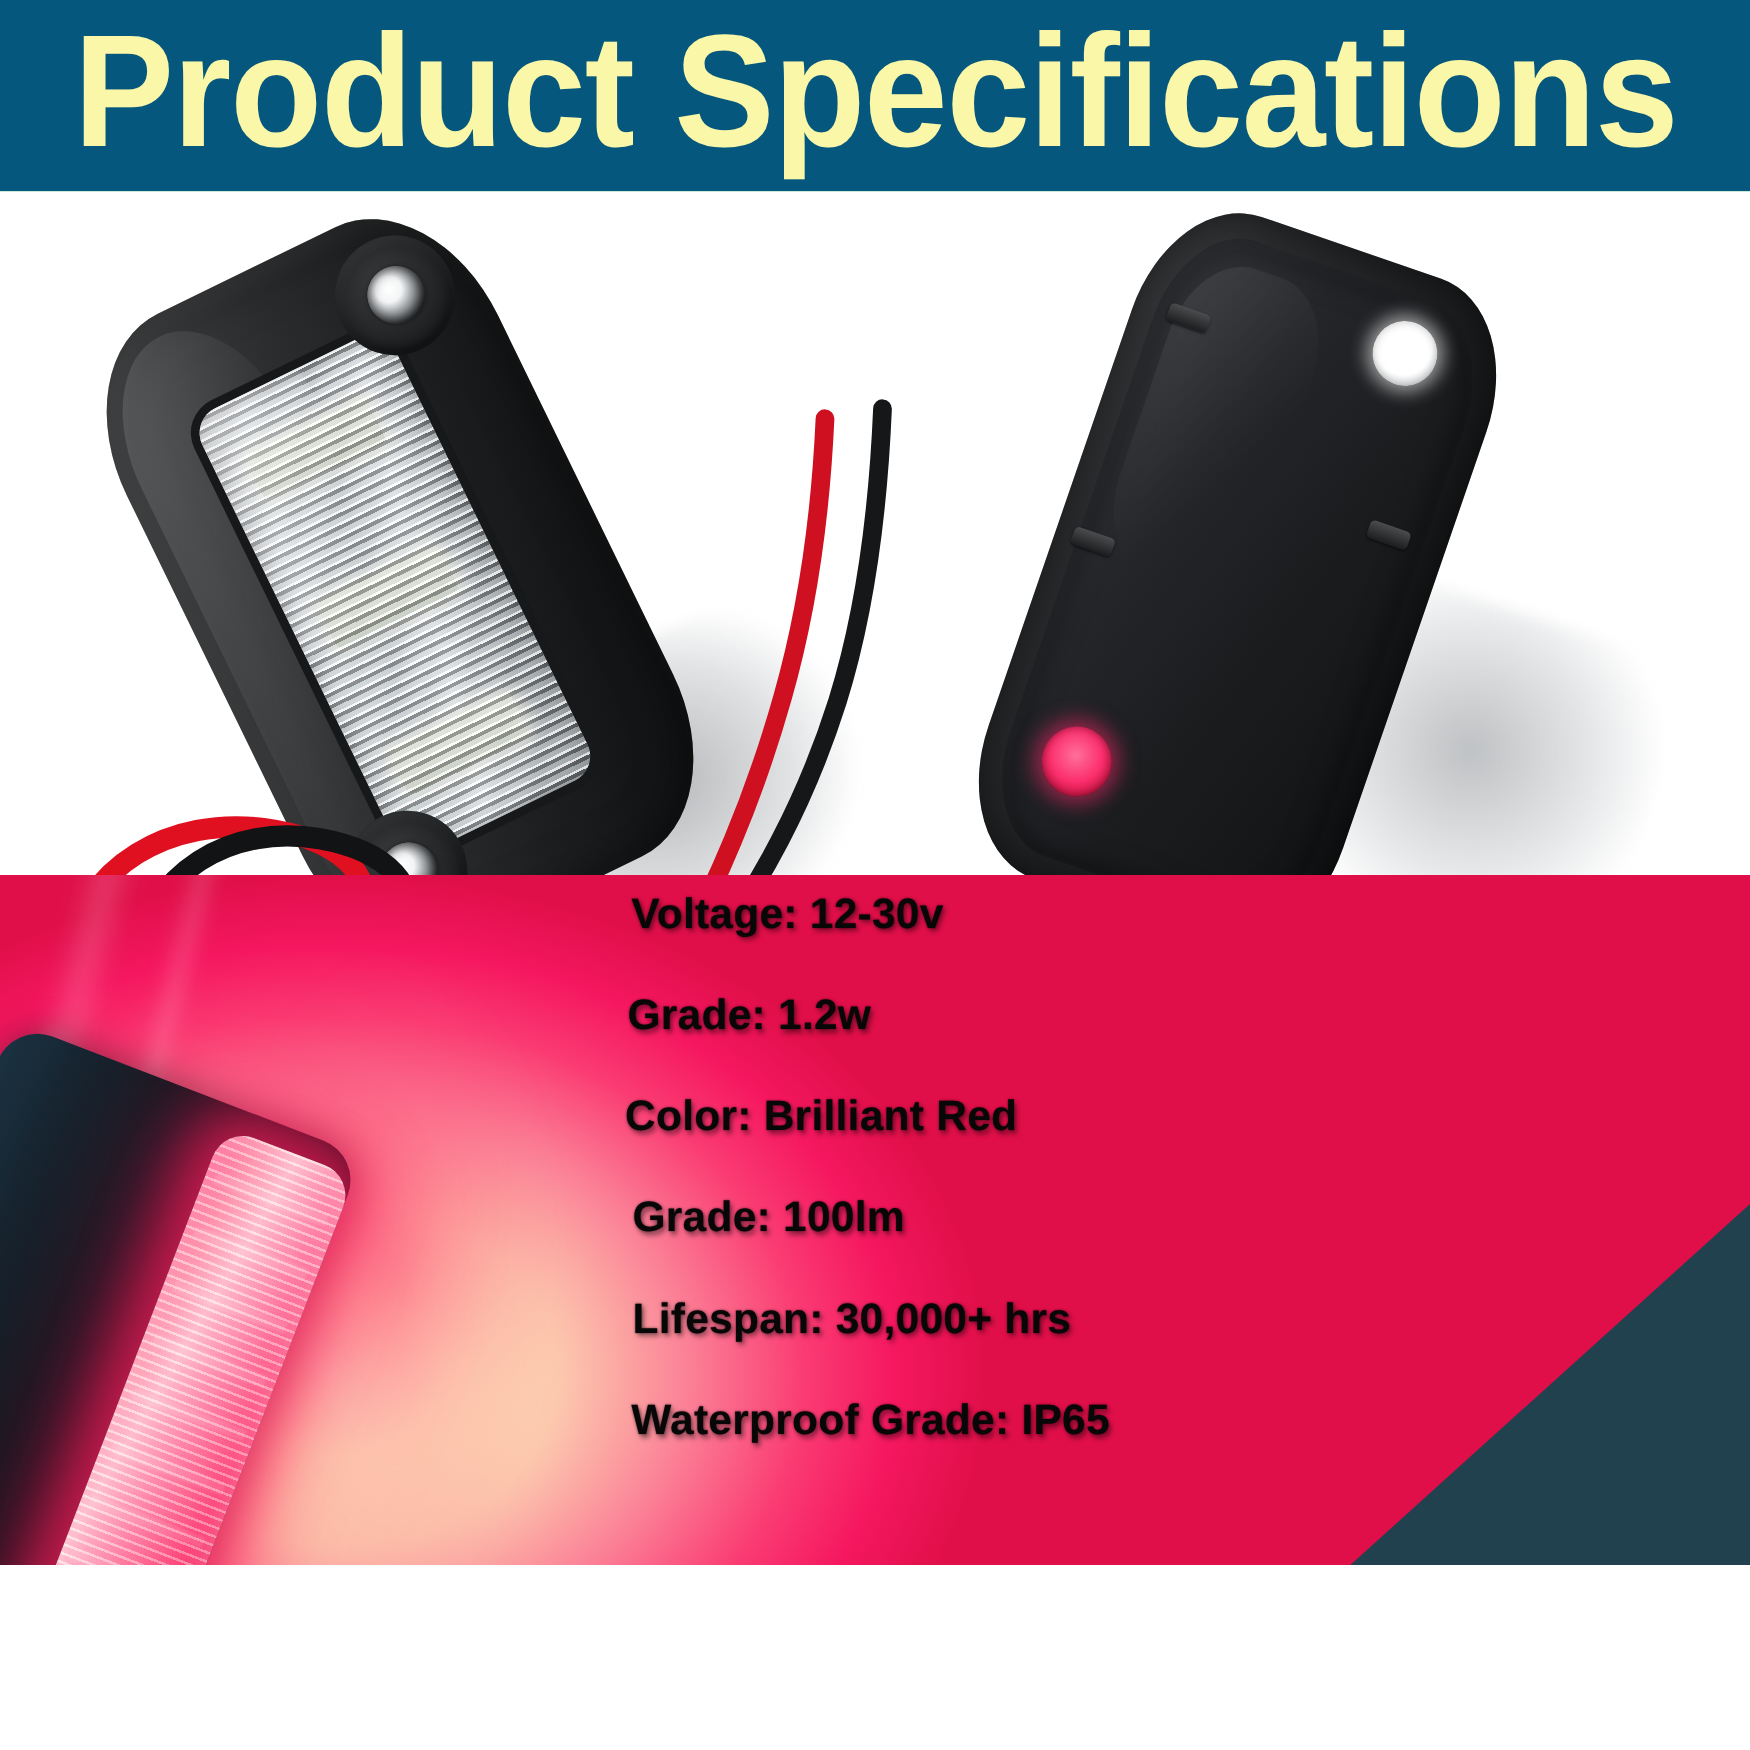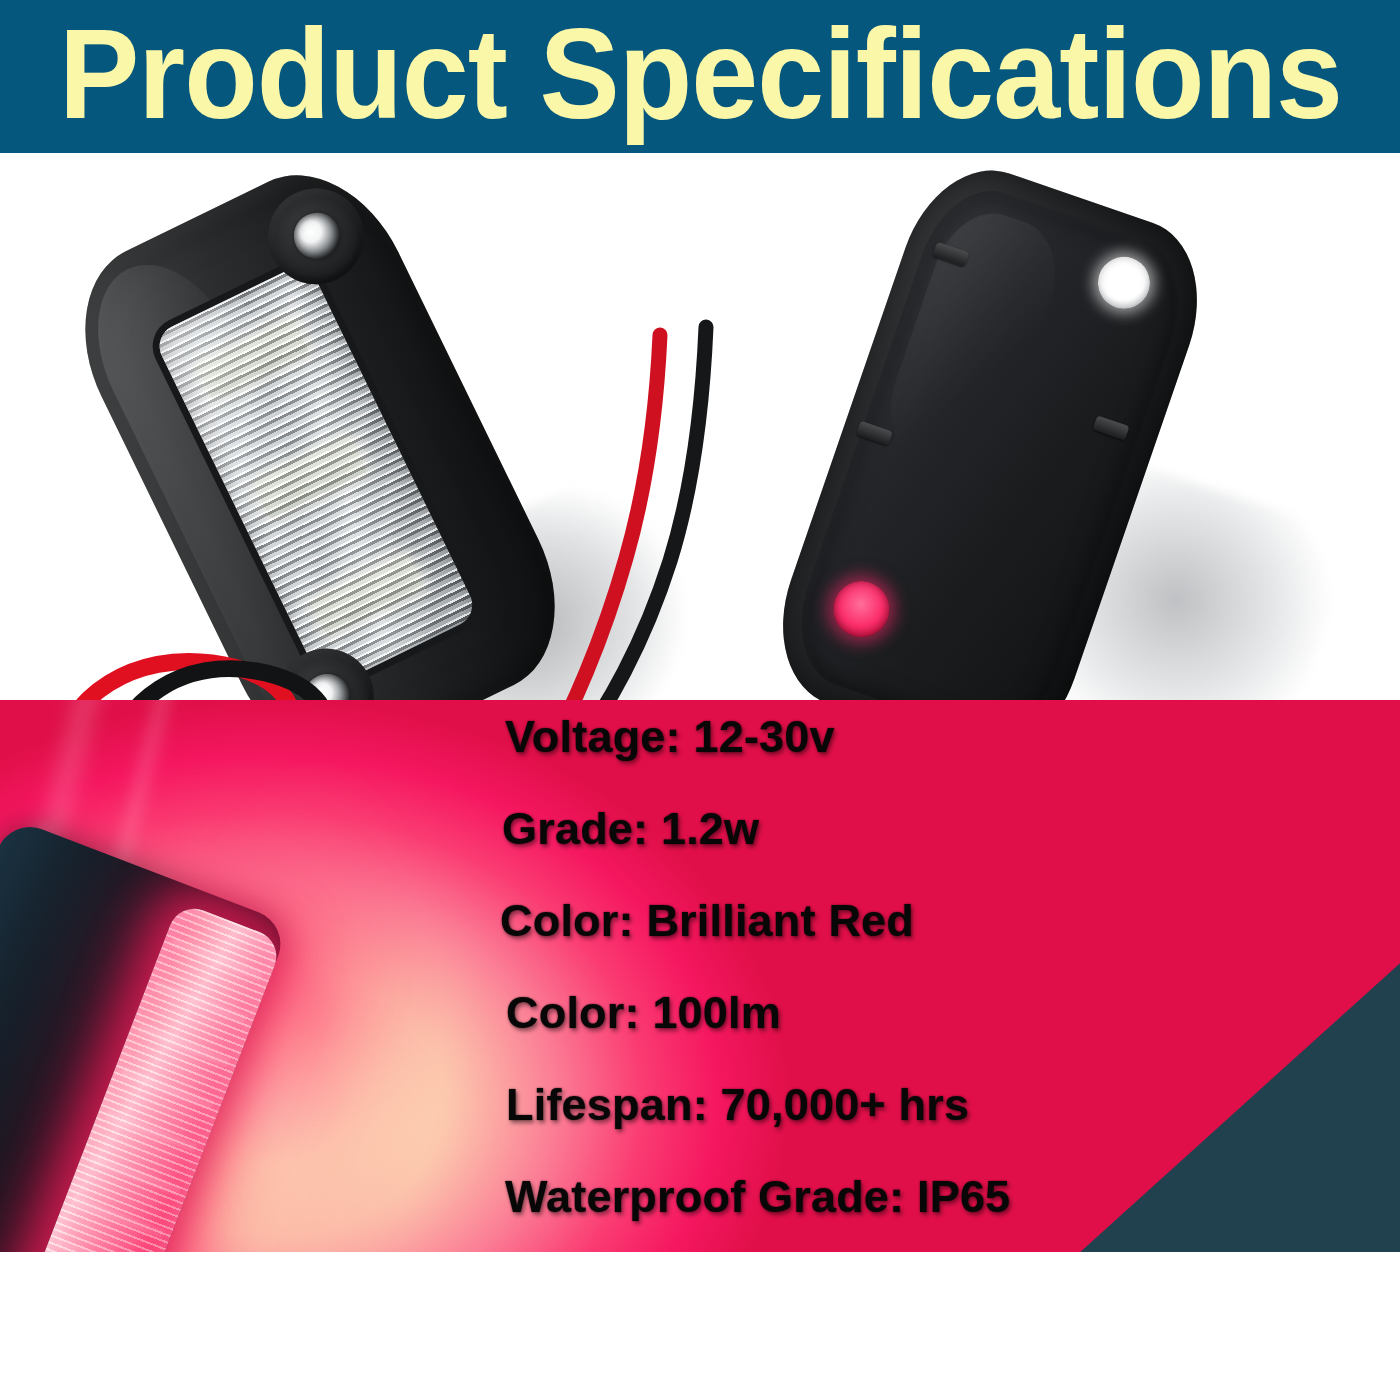--- a/index.html
+++ b/index.html
@@ -257,21 +257,21 @@
     clip-path:polygon(100% 16%,100% 100%,22% 100%);
   }
 
   
   #spec-list{
     position:absolute;left:500px;top:14px;width:860px;
   }
   .spec-line{
     font-family:"Liberation Sans","DejaVu Sans",sans-serif;
     font-weight:bold;
-    font-size:45px;
+    font-size:34px;
     line-height:1;
     color:#070707;
     white-space:nowrap;
     text-shadow:
       2px 3px 4px rgba(0,0,0,.45),
       0 0 2px rgba(0,0,0,.6);
     letter-spacing:.2px;
     margin-bottom:47px;
   }
   .spec-line:last-child{margin-bottom:0;}
@@ -356,20 +356,20 @@
         <div class="emboss"></div>
       </div>
     </div>
 
     <div id="navy-wedge"></div>
 
     <div id="spec-list">
       <div class="spec-line" id="spec-line-0">Voltage: 12-30v</div>
       <div class="spec-line" id="spec-line-1">Grade: 1.2w</div>
       <div class="spec-line" id="spec-line-2">Color: Brilliant Red</div>
-      <div class="spec-line" id="spec-line-3">Color: 100lm</div>
-      <div class="spec-line" id="spec-line-4">Lifespan: 70,000+ hrs</div>
+      <div class="spec-line" id="spec-line-3">Grade: 100lm</div>
+      <div class="spec-line" id="spec-line-4">Lifespan: 30,000+ hrs</div>
       <div class="spec-line" id="spec-line-5">Waterproof Grade: IP65</div>
     </div>
 
   </div>
 
 </div>
 
 </body></html>

